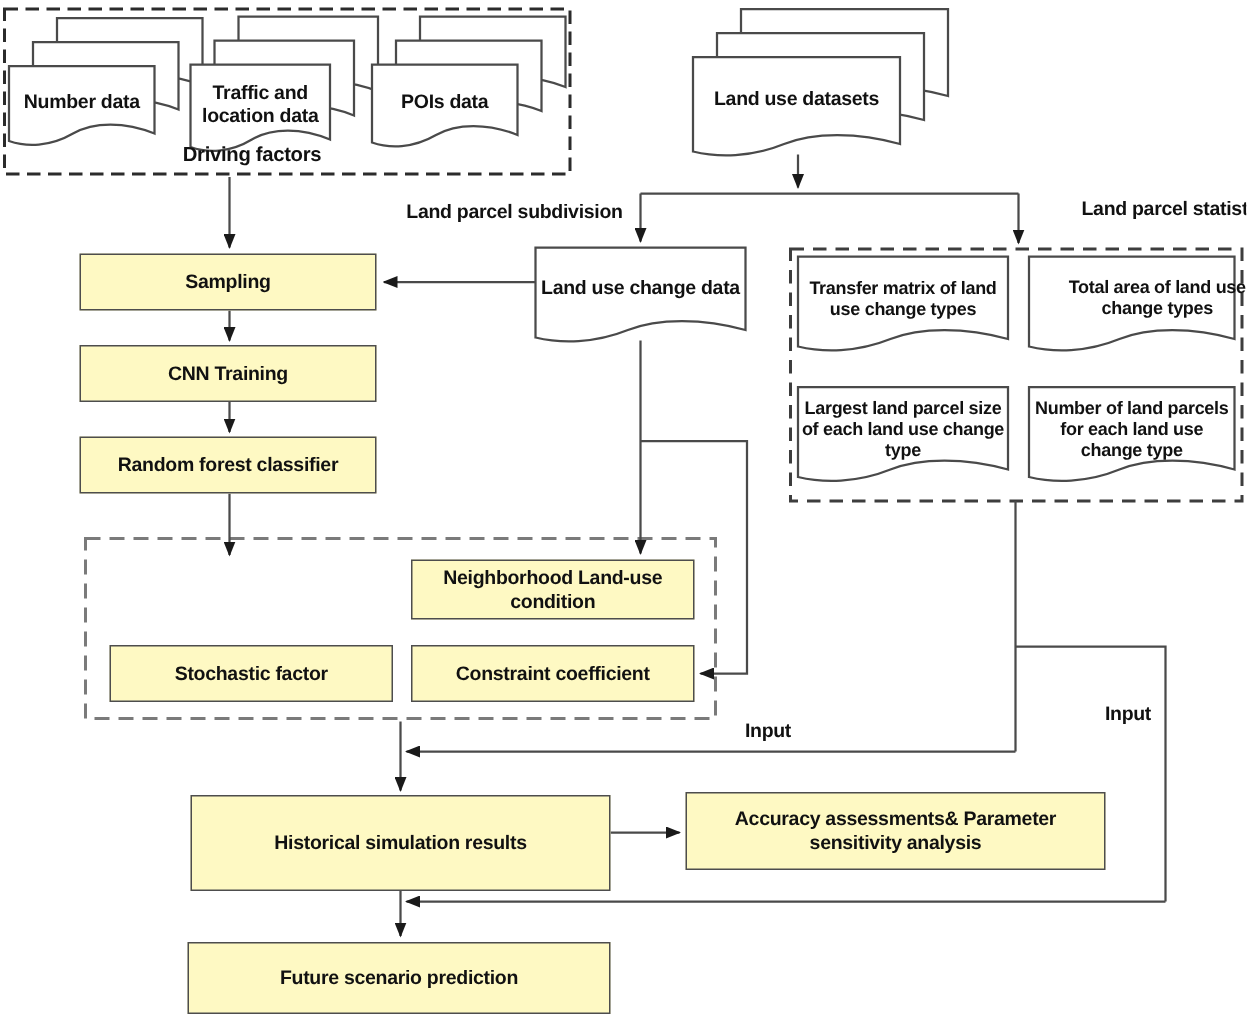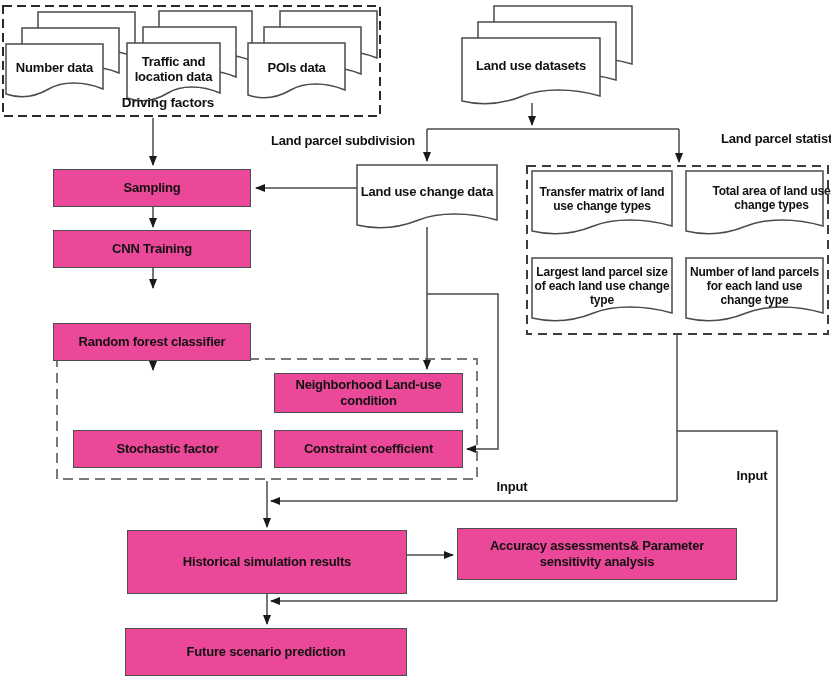--- a/index.html
+++ b/index.html
@@ -9,21 +9,21 @@
     background:#ffffff;
     font-family:"Liberation Sans", sans-serif;
     color:#111111;
     overflow:hidden;
   }
   svg.layer{position:absolute;left:0;top:0;}
   .node{
     position:absolute;
     box-sizing:border-box;
     border:1.6px solid #4d4d4d;
-    background:#ec4899;
+    background:#fef9c3;
     display:flex;align-items:center;justify-content:center;
     text-align:center;
     font-weight:700;font-size:13px;line-height:1.2;
     letter-spacing:-0.2px;
     padding:1px 6px;
   }
   .doclabel{
     position:absolute;
     display:flex;align-items:center;justify-content:center;
     text-align:center;
@@ -103,21 +103,21 @@
   <div class="doclabel" style="left:250px;top:46px;width:93px;height:44px;">POIs data</div>
   <div class="doclabel" style="left:464px;top:44px;width:134px;height:44px;">Land use datasets</div>
   <div class="doclabel" style="left:359px;top:170px;width:136px;height:44px;">Land use change data</div>
   <div class="doclabel small" style="left:534px;top:173px;width:136px;height:54px;">Transfer matrix of land use change types</div>
   <div class="doclabel small" style="left:688px;top:176px;width:133px;height:46px;padding-left:17px;">Total area of  land use change types</div>
   <div class="doclabel small" style="left:534px;top:260px;width:136px;height:54px;">Largest land parcel size of each land use change type</div>
   <div class="doclabel small" style="left:688px;top:260px;width:133px;height:54px;">Number of land parcels for each land use change type</div>
 
   <div class="node" style="left:53px;top:169px;width:198px;height:38px;">Sampling</div>
   <div class="node" style="left:53px;top:230px;width:198px;height:38px;">CNN Training</div>
-  <div class="node" style="left:53px;top:291px;width:198px;height:38px;margin-top:32px;">Random forest classifier</div>
+  <div class="node" style="left:53px;top:291px;width:198px;height:38px;">Random forest classifier</div>
   <div class="node" style="left:274px;top:373px;width:189px;height:40px;">Neighborhood Land-use condition</div>
   <div class="node" style="left:73px;top:430px;width:189px;height:38px;">Stochastic factor</div>
   <div class="node" style="left:274px;top:430px;width:189px;height:38px;">Constraint coefficient</div>
   <div class="node" style="left:127px;top:530px;width:280px;height:64px;">Historical simulation results</div>
   <div class="node" style="left:457px;top:528px;width:280px;height:52px;padding:1px 18px;">Accuracy assessments&amp; Parameter sensitivity analysis</div>
   <div class="node" style="left:125px;top:628px;width:282px;height:48px;">Future scenario prediction</div>
 
   <div class="flowlabel" style="left:98px;top:95px;width:140px;">Driving factors</div>
   <div class="flowlabel" style="left:263px;top:133px;width:160px;font-size:13px;">Land parcel subdivision</div>
   <div class="flowlabel" style="left:721px;top:131px;width:148px;font-size:13px;text-align:left;">Land parcel statistics</div>

